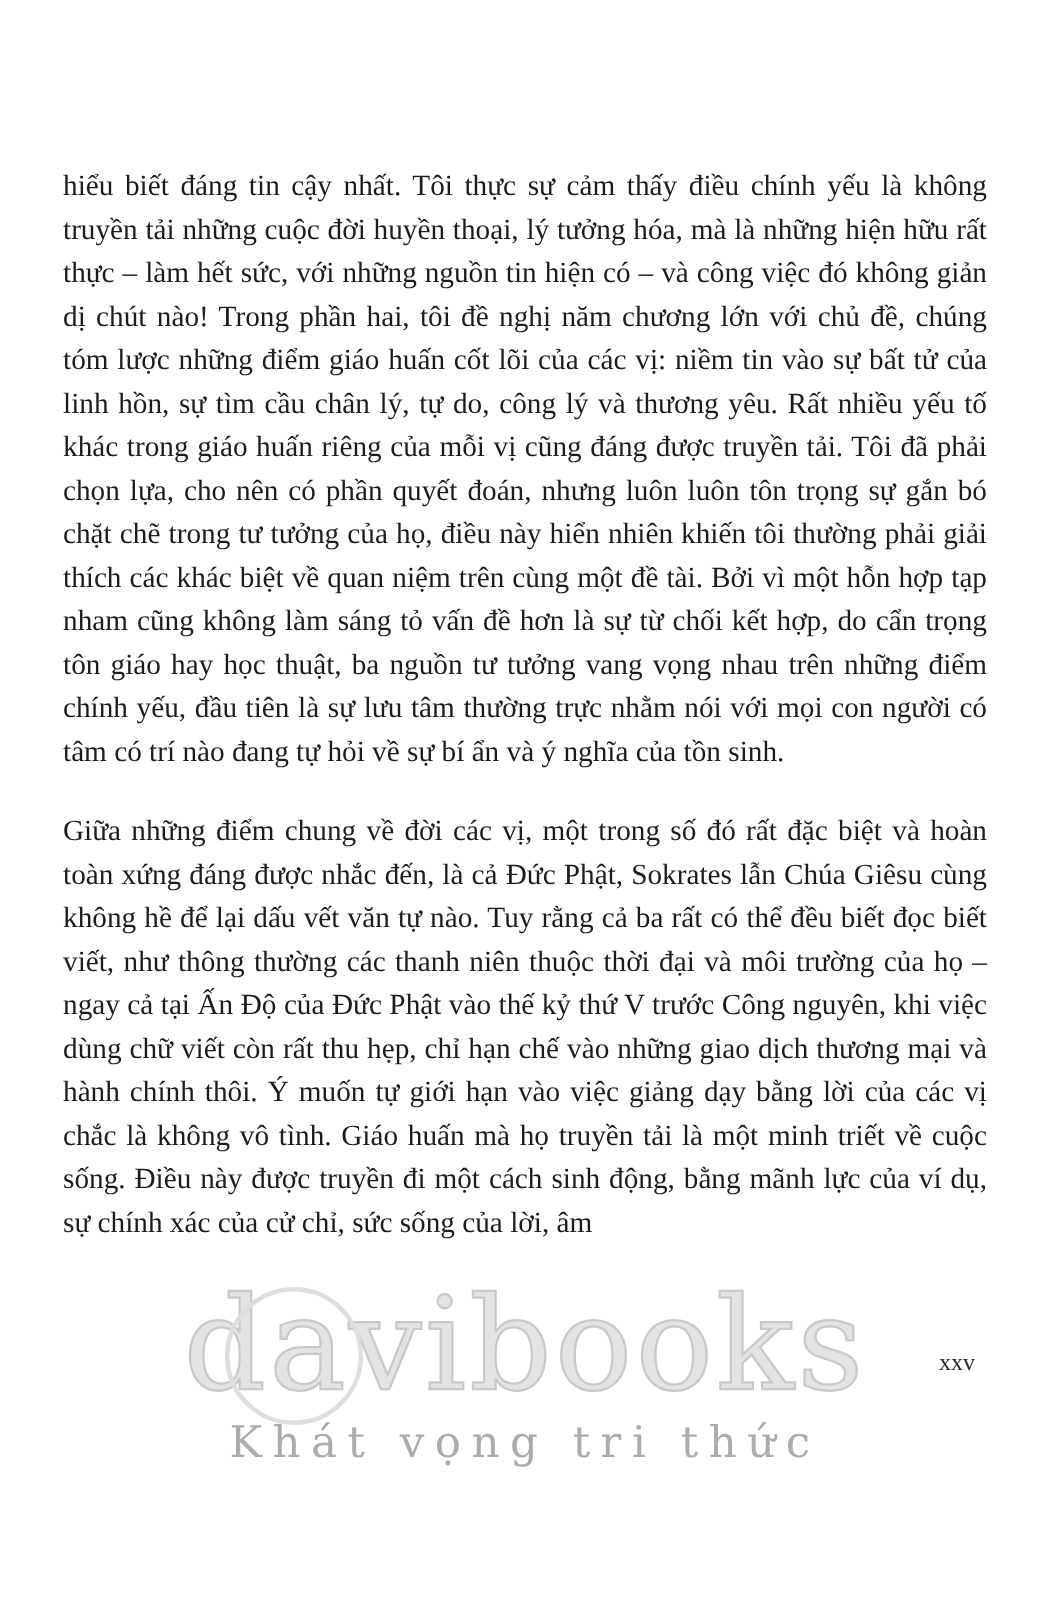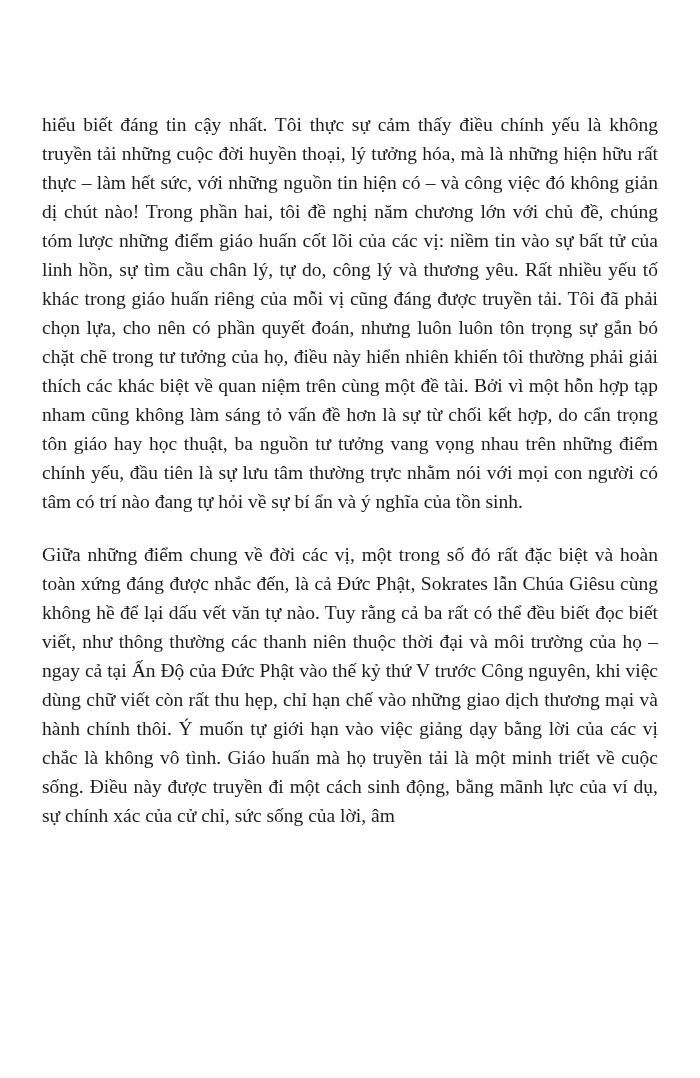--- a/index.html
+++ b/index.html
@@ -85,14 +85,25 @@
 </head>
 <body>
 
 <div class="page">
 
   <main class="text-block">
     <p>hiểu biết đáng tin cậy nhất. Tôi thực sự cảm thấy điều chính yếu là không truyền tải những cuộc đời huyền thoại, lý tưởng hóa, mà là những hiện hữu rất thực – làm hết sức, với những nguồn tin hiện có – và công việc đó không giản dị chút nào! Trong phần hai, tôi đề nghị năm chương lớn với chủ đề, chúng tóm lược những điểm giáo huấn cốt lõi của các vị: niềm tin vào sự bất tử của linh hồn, sự tìm cầu chân lý, tự do, công lý và thương yêu. Rất nhiều yếu tố khác trong giáo huấn riêng của mỗi vị cũng đáng được truyền tải. Tôi đã phải chọn lựa, cho nên có phần quyết đoán, nhưng luôn luôn tôn trọng sự gắn bó chặt chẽ trong tư tưởng của họ, điều này hiển nhiên khiến tôi thường phải giải thích các khác biệt về quan niệm trên cùng một đề tài. Bởi vì một hỗn hợp tạp nham cũng không làm sáng tỏ vấn đề hơn là sự từ chối kết hợp, do cẩn trọng tôn giáo hay học thuật, ba nguồn tư tưởng vang vọng nhau trên những điểm chính yếu, đầu tiên là sự lưu tâm thường trực nhằm nói với mọi con người có tâm có trí nào đang tự hỏi về sự bí ẩn và ý nghĩa của tồn sinh.</p>
     <p>Giữa những điểm chung về đời các vị, một trong số đó rất đặc biệt và hoàn toàn xứng đáng được nhắc đến, là cả Đức Phật, Sokrates lẫn Chúa Giêsu cùng không hề để lại dấu vết văn tự nào. Tuy rằng cả ba rất có thể đều biết đọc biết viết, như thông thường các thanh niên thuộc thời đại và môi trường của họ – ngay cả tại Ấn Độ của Đức Phật vào thế kỷ thứ V trước Công nguyên, khi việc dùng chữ viết còn rất thu hẹp, chỉ hạn chế vào những giao dịch thương mại và hành chính thôi. Ý muốn tự giới hạn vào việc giảng dạy bằng lời của các vị chắc là không vô tình. Giáo huấn mà họ truyền tải là một minh triết về cuộc sống. Điều này được truyền đi một cách sinh động, bằng mãnh lực của ví dụ, sự chính xác của cử chỉ, sức sống của lời, âm</p>
   </main>
 
+  <div class="footer-area">
+
+    <div class="watermark">
+      <span class="watermark-ring"></span>
+      <div class="watermark-brand">davibooks</div>
+      <div class="watermark-slogan">Khát vọng tri thức</div>
+    </div>
+
+    <div class="page-number">xxv</div>
+
+  </div>
 
 </div>
 
 </body></html>

